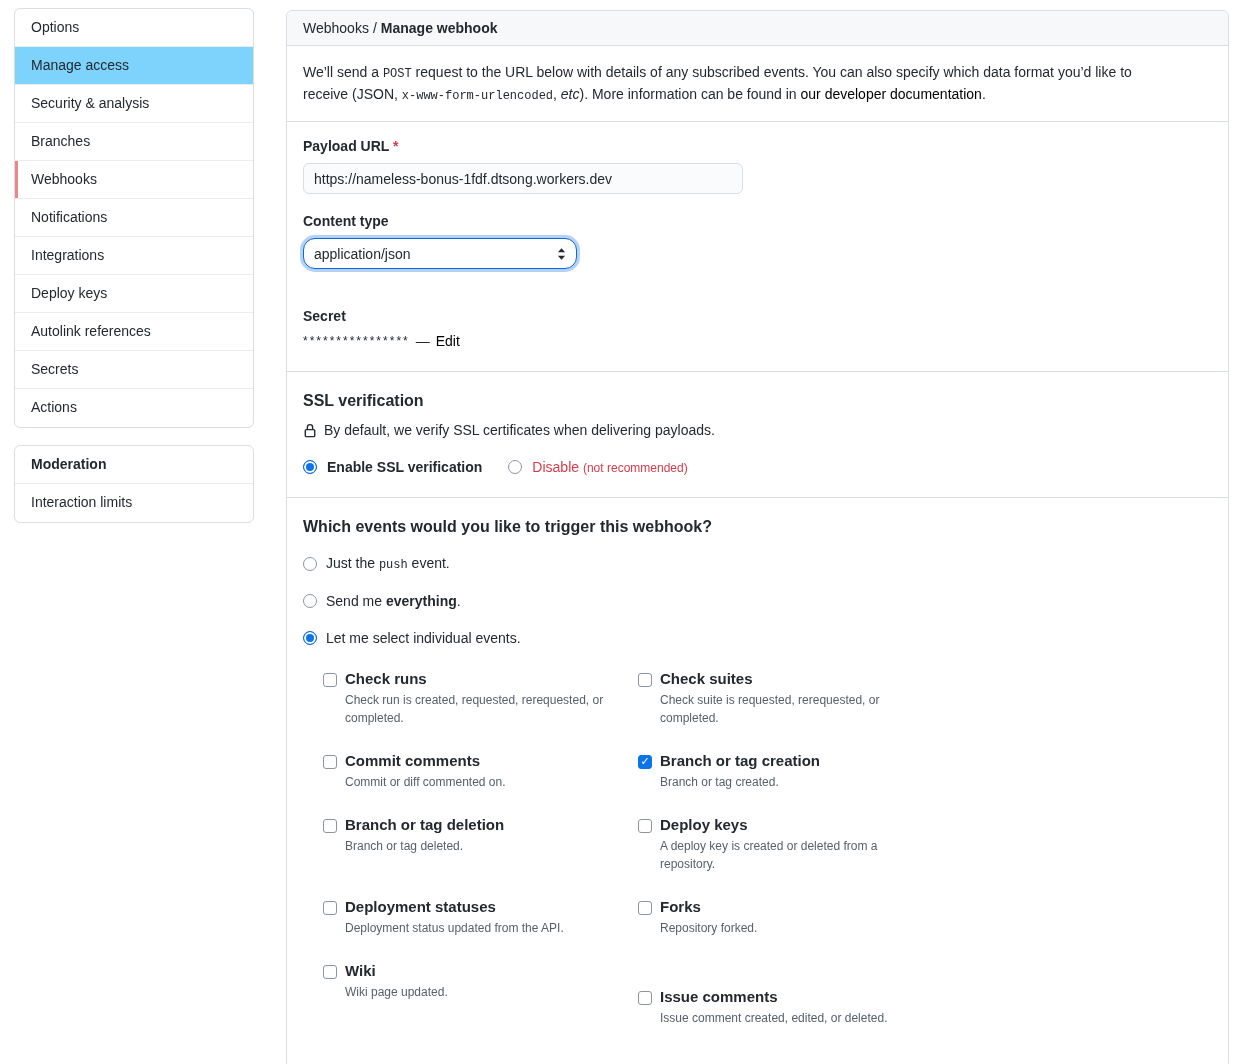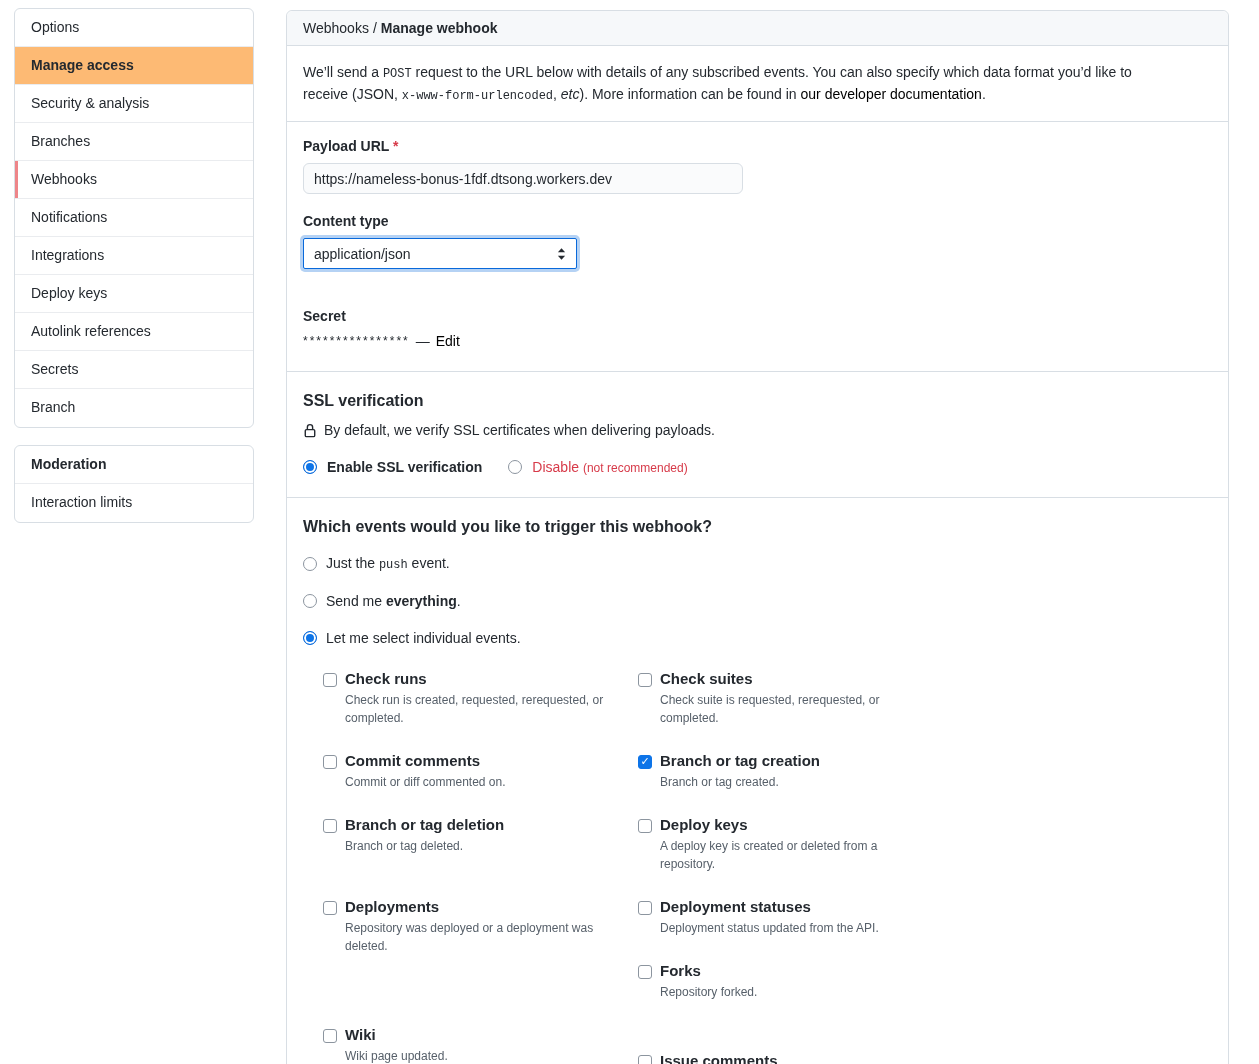--- a/index.html
+++ b/index.html
@@ -18,21 +18,21 @@
   .menu {
     border: 1px solid #d8dee4; border-radius: 6px; overflow: hidden;
     background: #fff; margin-bottom: 17px;
   }
   .menu-item {
     position: relative; display: block; height: 38px; line-height: 37px;
     padding: 0 16px; color: #24292f; cursor: pointer;
     border-bottom: 1px solid #eaecef;
   }
   .menu-item:last-child { border-bottom: none; }
-  .menu-item.hovered { background: #fdba74; font-weight: bold; }
+  .menu-item.hovered { background: #7dd3fc; }
   .menu-item.selected::before {
     content: ""; position: absolute; left: 0; top: 0; bottom: 0;
     width: 3px; background: #ee8589;
   }
   .menu-header {
     height: 38px; line-height: 37px; padding: 0 16px; font-weight: bold;
     border-bottom: 1px solid #eaecef;
   }
 
   
@@ -65,21 +65,21 @@
     width: 440px; height: 31px; padding: 0 10px;
     border: 1px solid #d8dee4; border-radius: 6px; background: #fafbfc;
     font-family: "Liberation Sans", "DejaVu Sans", sans-serif;
     font-size: 14px; color: #24292f; outline: none;
   }
   .field { margin-bottom: 19px; }
   .field:last-child { margin-bottom: 6px; margin-top: 39px; }
   .select-box {
     display: inline-flex; align-items: center; justify-content: space-between;
     width: 274px; height: 31px; padding: 0 10px; background: #fff;
-    border: 1px solid #0969da; border-radius: 2px;
+    border: 1px solid #0969da; border-radius: 12px;
     box-shadow: 0 0 0 3px rgba(9,105,218,0.3); cursor: pointer;
   }
   .secret-line { display: flex; align-items: center; gap: 6px; }
   .stars { font-size: 12px; letter-spacing: 2px; color: #24292f; }
 
   .section h4 { font-size: 16px; margin: 4px 0 12px; font-weight: bold; }
   .ssl-desc { display: flex; align-items: center; gap: 7px; margin: 0 0 21px; }
   .radio {
     width: 14px; height: 14px; border-radius: 50%; flex: none;
     border: 1px solid #8c959f; background: #fff; display: inline-block;
@@ -125,21 +125,21 @@
       <a class="menu-item">Options</a>
       <a class="menu-item hovered">Manage access</a>
       <a class="menu-item">Security &amp; analysis</a>
       <a class="menu-item">Branches</a>
       <a class="menu-item selected">Webhooks</a>
       <a class="menu-item">Notifications</a>
       <a class="menu-item">Integrations</a>
       <a class="menu-item">Deploy keys</a>
       <a class="menu-item">Autolink references</a>
       <a class="menu-item">Secrets</a>
-      <a class="menu-item">Branch</a>
+      <a class="menu-item">Actions</a>
     </nav>
     <nav class="menu">
       <div class="menu-header">Moderation</div>
       <a class="menu-item">Interaction limits</a>
     </nav>
   </aside>
 
   <main class="panel">
 
     <div class="panel-header">
@@ -253,27 +253,20 @@
         <li>
           <label class="event-head">
             <span class="checkbox"></span>
             <span class="event-title">Deploy keys</span>
           </label>
           <p class="event-desc">A deploy key is created or deleted from a repository.</p>
         </li>
         <li>
           <label class="event-head">
             <span class="checkbox"></span>
-            <span class="event-title">Deployments</span>
-          </label>
-          <p class="event-desc">Repository was deployed or a deployment was deleted.</p>
-        </li>
-        <li>
-          <label class="event-head">
-            <span class="checkbox"></span>
             <span class="event-title">Deployment statuses</span>
           </label>
           <p class="event-desc">Deployment status updated from the API.</p>
         </li>
         <li>
           <label class="event-head">
             <span class="checkbox"></span>
             <span class="event-title">Forks</span>
           </label>
           <p class="event-desc">Repository forked.</p>

